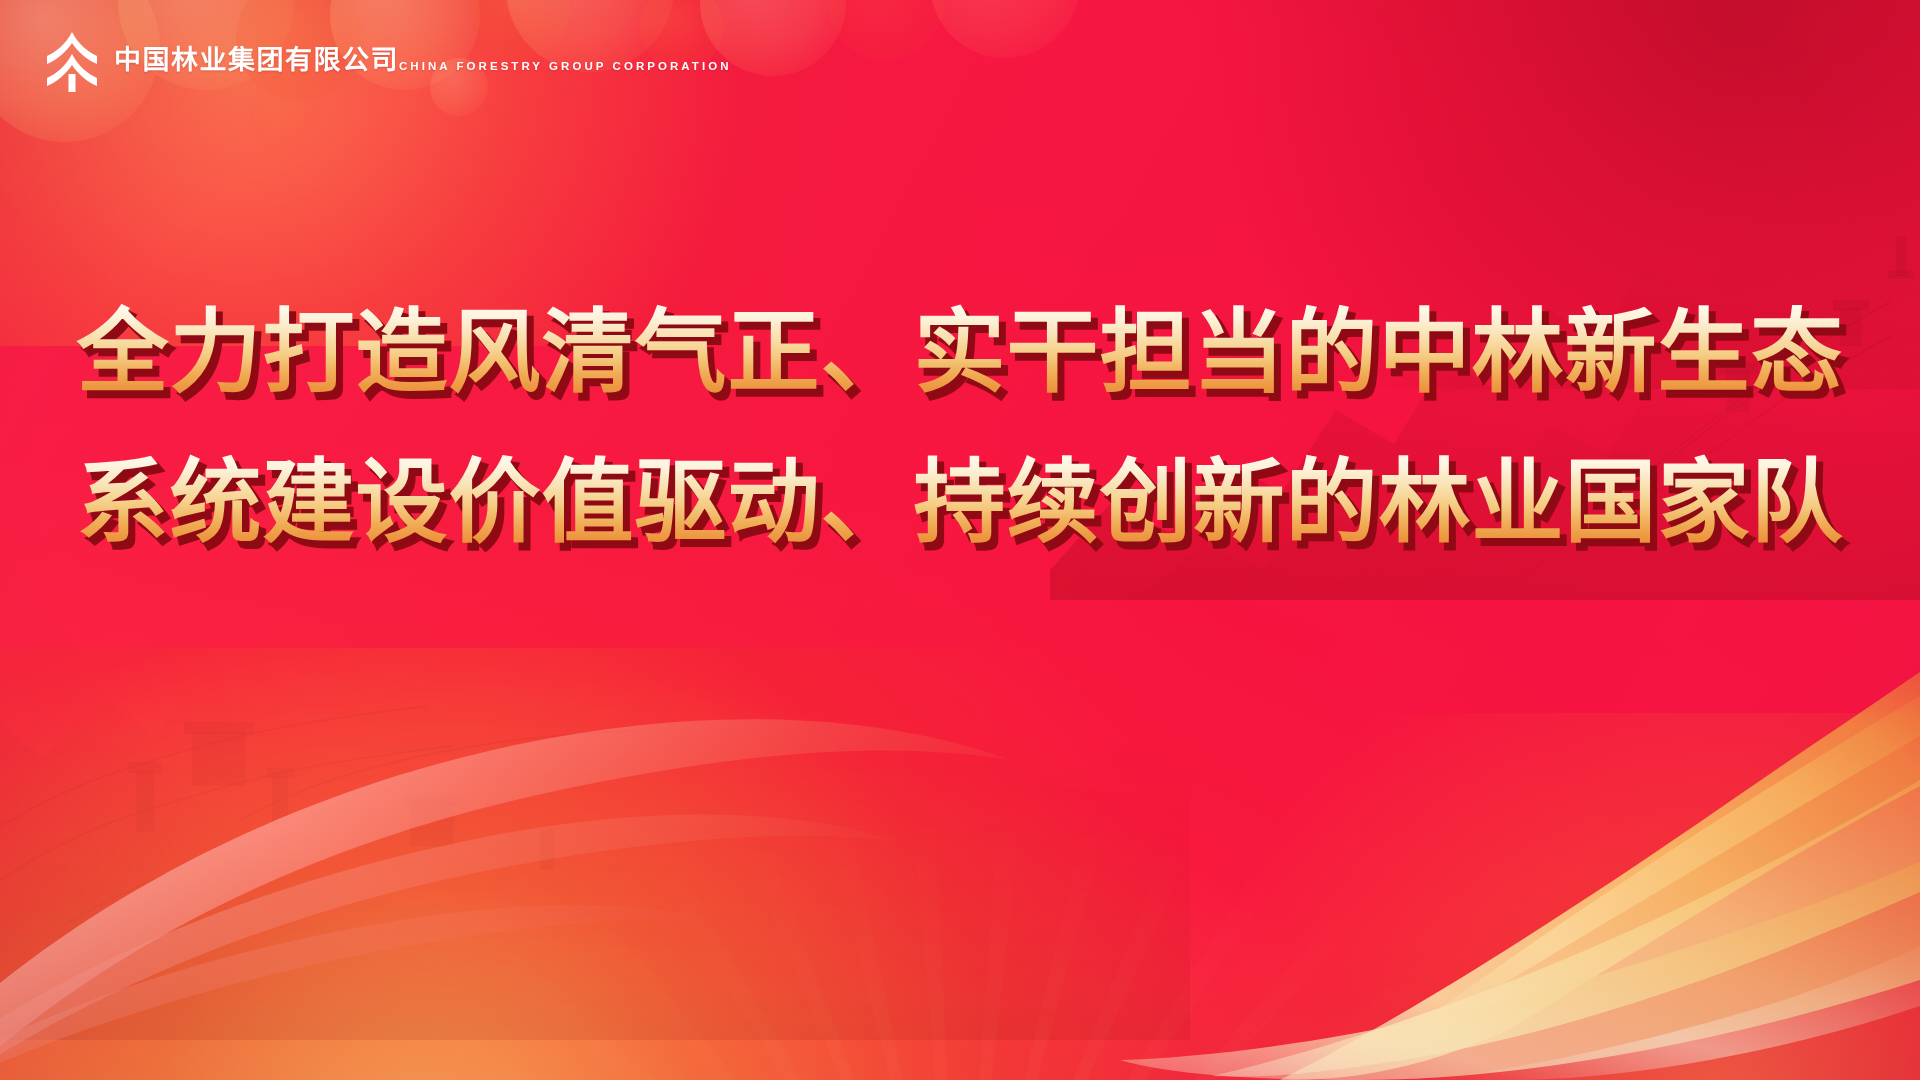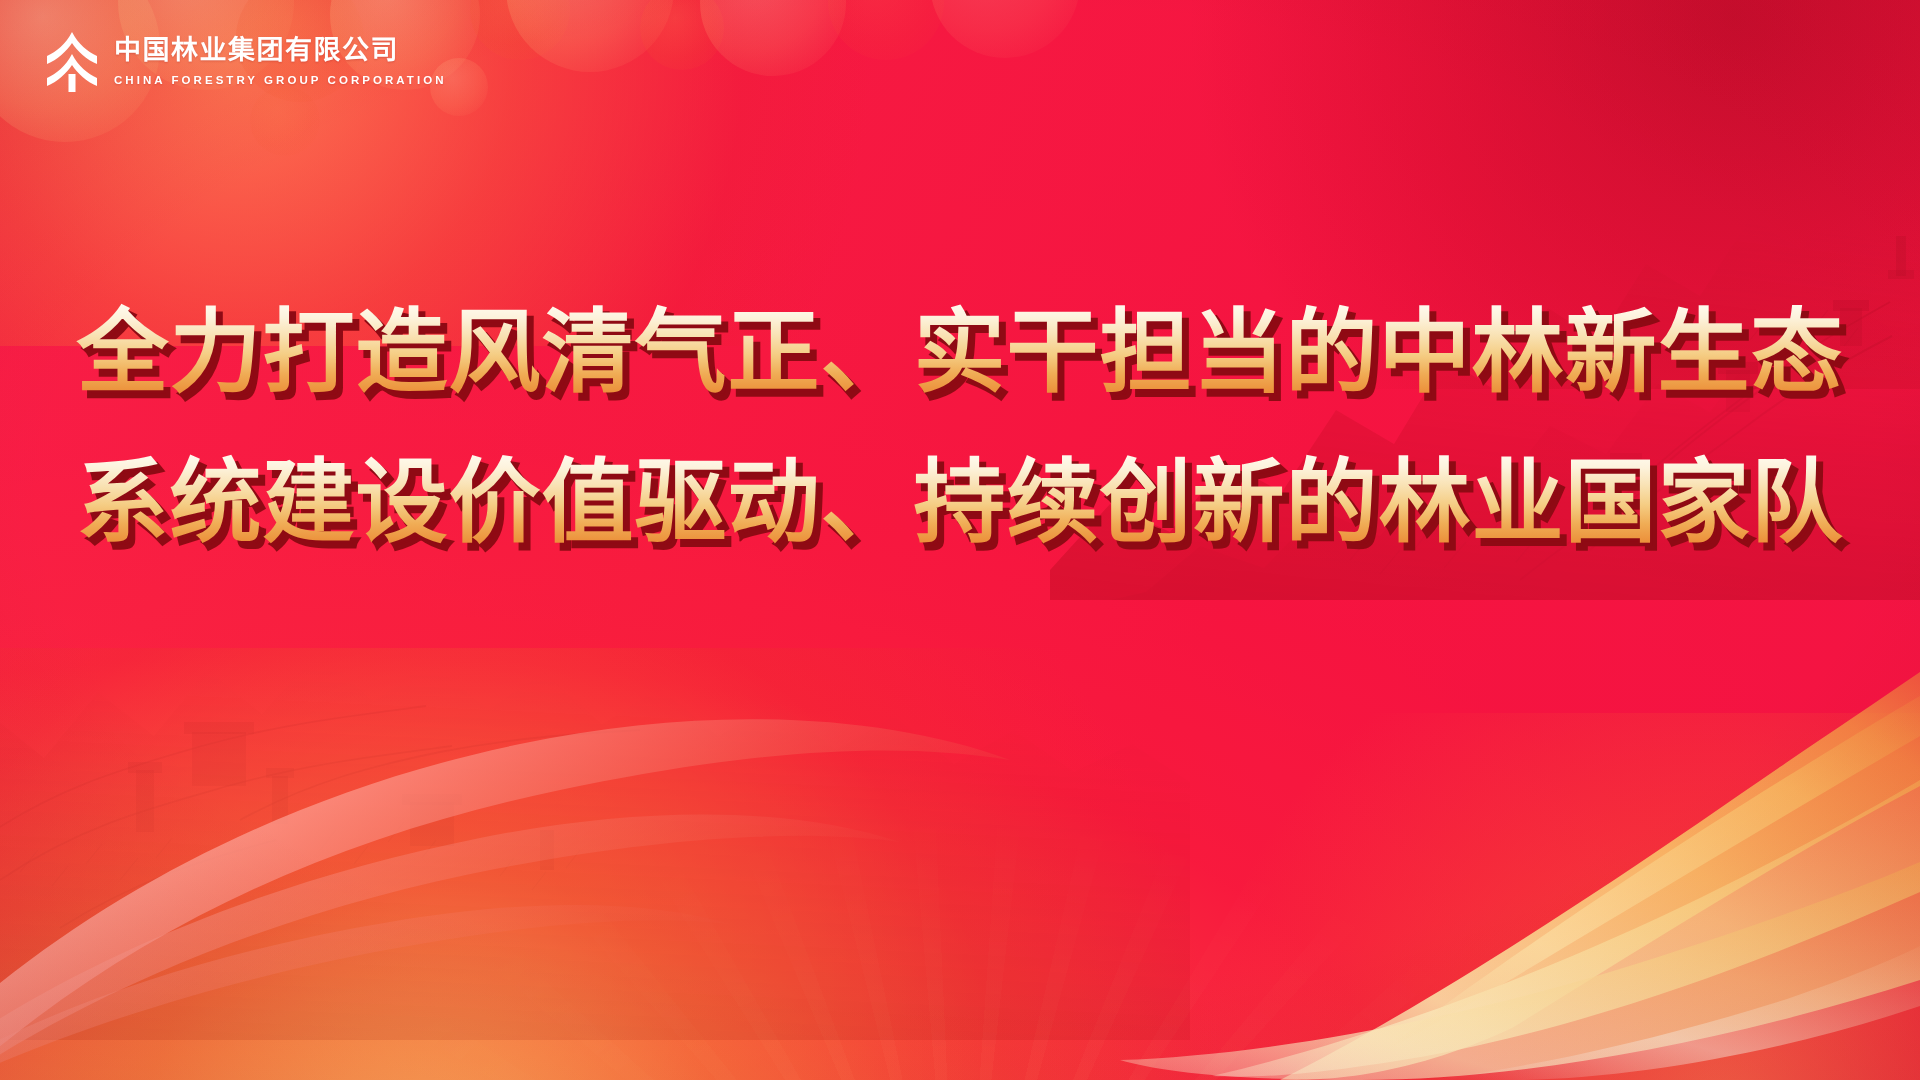--- a/index.html
+++ b/index.html
@@ -65,31 +65,31 @@
   
   .ribbons{position:absolute;inset:0;pointer-events:none;}
 
   
   .logo-block{
     position:absolute;left:44px;top:30px;
     display:flex;align-items:center;gap:14px;
     z-index:6;
   }
   .logo-mark{width:56px;height:62px;flex:0 0 auto;}
-  .logo-text{display:flex;flex-direction:column;justify-content:center;}
+  .logo-text{display:flex;flex-direction:row;justify-content:center;}
   .logo-cn{
     font-size:27px;font-weight:700;color:#fff;
     letter-spacing:1.5px;line-height:1.1;
     white-space:nowrap;
     text-shadow:0 1px 2px rgba(140,10,18,.25);
   }
   .logo-en{
     font-size:11.5px;font-weight:700;color:#fff;
     letter-spacing:3.05px;line-height:1.1;
-    margin-top:8px;white-space:nowrap;
+    margin-top:14px;white-space:nowrap;
     text-shadow:0 1px 2px rgba(140,10,18,.22);
   }
 
   
   .headline{
     position:absolute;left:0;right:0;top:296px;
     z-index:7;text-align:center;
     padding:0 32px;
   }
   .hl-line{

